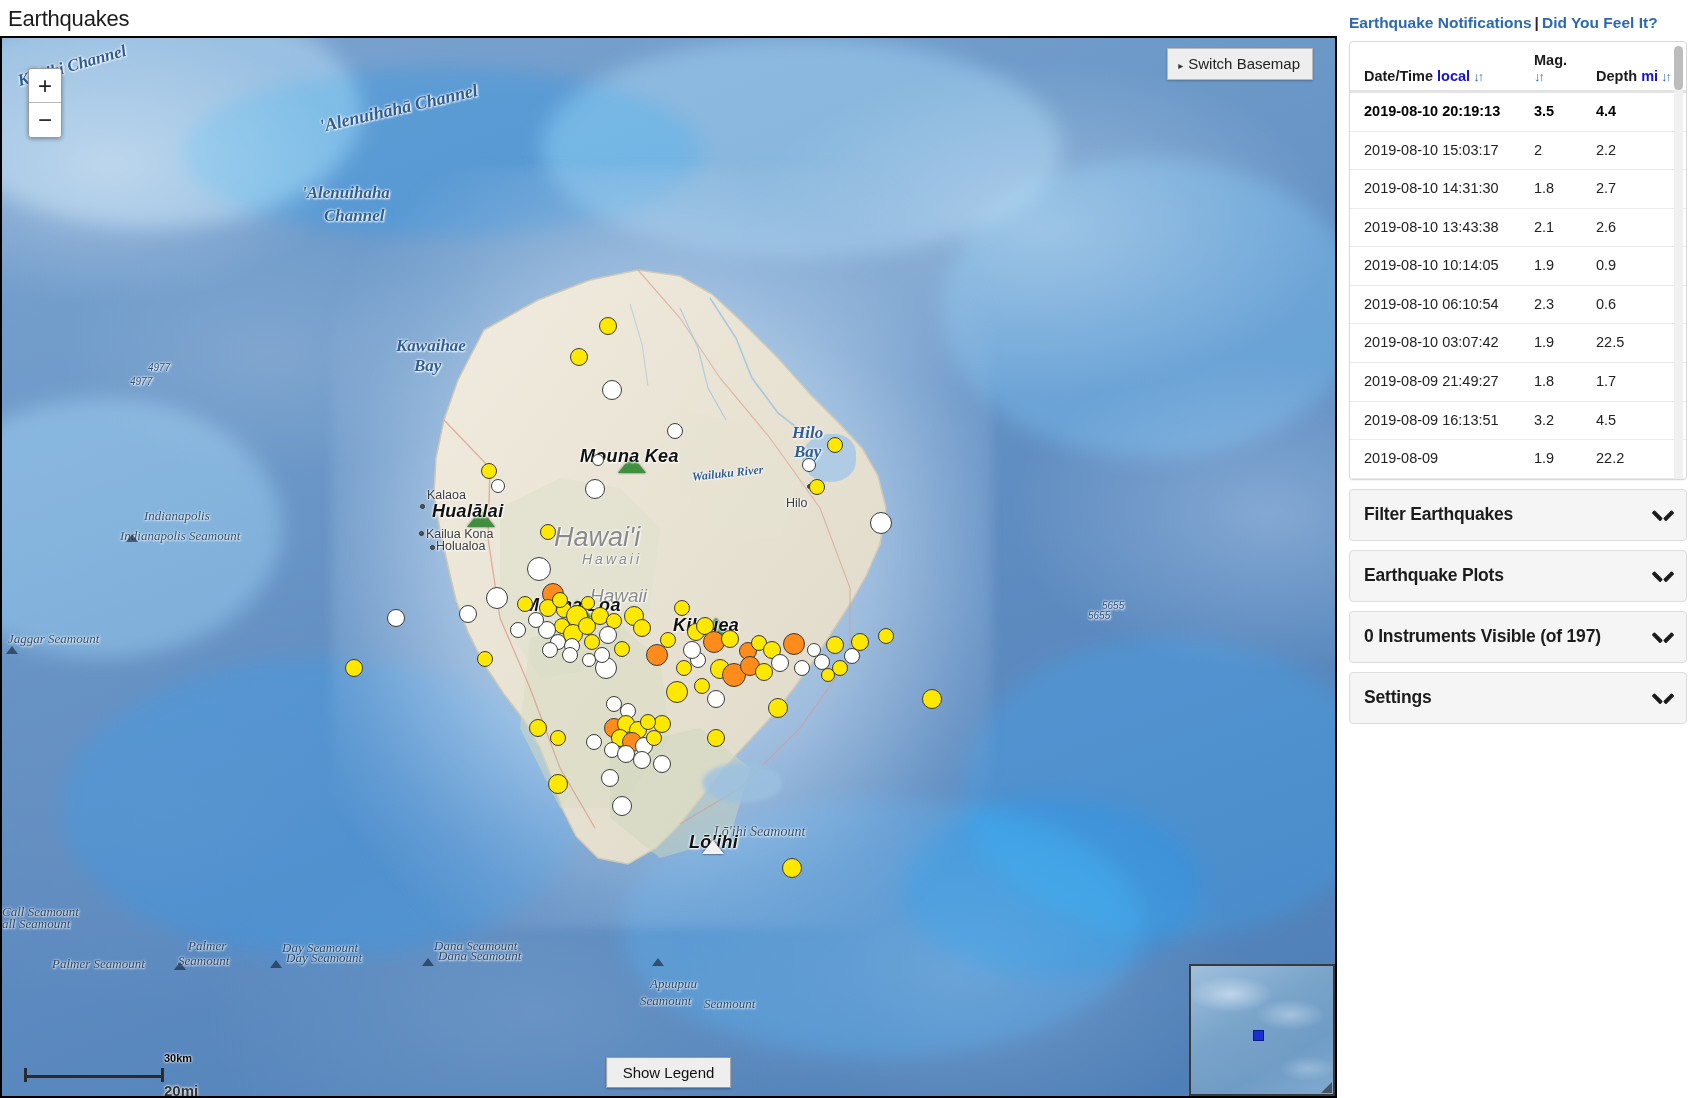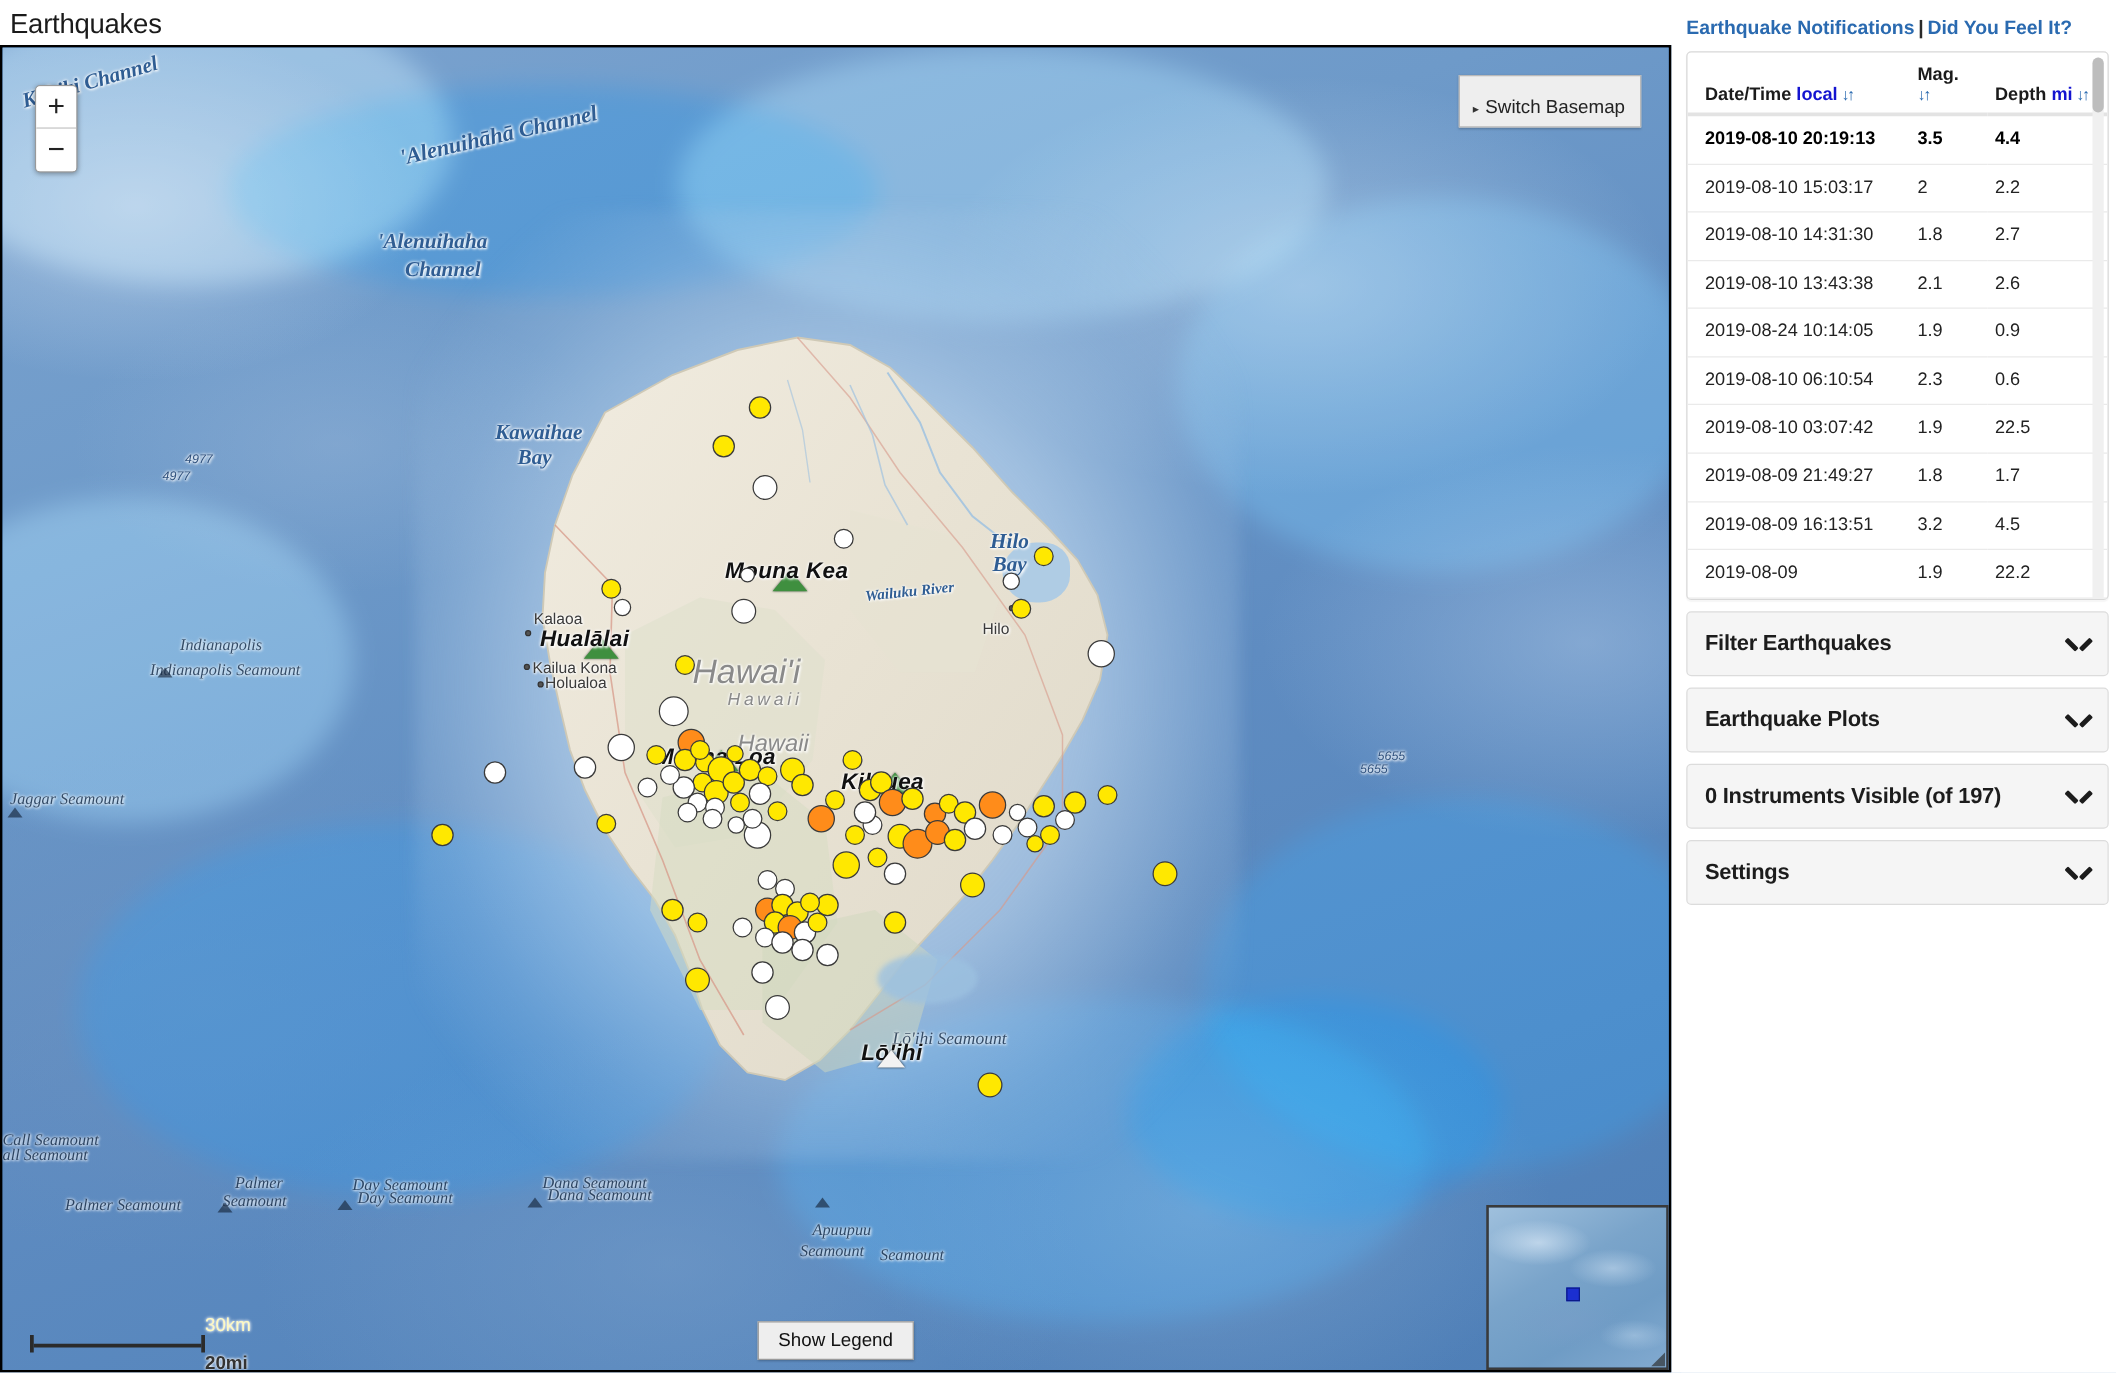--- a/index.html
+++ b/index.html
@@ -129,23 +129,23 @@
   #zoom-ctrl button {
     display: block; width: 100%; height: 34px;
     background: #fff; border: none; cursor: pointer;
     font-size: 24px; line-height: 32px; color: #222;
     font-family: "Liberation Sans", sans-serif;
   }
   #zoom-ctrl button:first-child { border-bottom: 1px solid #bbb; }
 
   
   #switch-basemap {
-    position: absolute; right: 22px; top: 22px; z-index: 40;
+    position: absolute; right: 22px; top: 10px; z-index: 40;
     background: #eeeeee; border: 1px solid #b9b9b9;
-    padding: 16px 12px 7px 10px;
+    padding: 6px 12px 7px 10px;
     font-size: 15px; color: #222; cursor: pointer;
     box-shadow: 0 1px 2px rgba(0,0,0,.25);
     font-family: "Liberation Sans", sans-serif;
   }
   #switch-basemap .caret {
     display: inline-block; margin-right: 5px; font-size: 10px; color: #333;
   }
 
   
   #show-legend {
@@ -162,21 +162,21 @@
   #scalebar .bar {
     position: relative; width: 140px; height: 14px;
     border-left: 3px solid #2b2b2b; border-right: 3px solid #2b2b2b;
   }
   #scalebar .bar:after {
     content: ""; position: absolute; left: 0; right: 0; top: 50%;
     height: 3px; background: #2b2b2b;
   }
   #scalebar .km {
     position: absolute; left: 140px; top: -16px;
-    font-size: 15px; color: #fef9c3; font-weight: 400;
+    font-size: 11px; color: #000000; font-weight: 700;
     text-shadow: 0 0 3px #fff, 0 0 2px #fff;
   }
   #scalebar .mi {
     position: absolute; left: 140px; top: 14px;
     font-size: 15px; color: #333; font-weight: 600;
     text-shadow: 0 0 3px #fff, 0 0 2px #fff;
   }
 
   
   #inset {
@@ -606,21 +606,21 @@
                   <td>2019-08-10 14:31:30</td>
                   <td class="c-mag">1.8</td>
                   <td class="c-dep">2.7</td>
                 </tr>
                 <tr>
                   <td>2019-08-10 13:43:38</td>
                   <td class="c-mag">2.1</td>
                   <td class="c-dep">2.6</td>
                 </tr>
                 <tr>
-                  <td>2019-08-24 10:14:05</td>
+                  <td>2019-08-10 10:14:05</td>
                   <td class="c-mag">1.9</td>
                   <td class="c-dep">0.9</td>
                 </tr>
                 <tr>
                   <td>2019-08-10 06:10:54</td>
                   <td class="c-mag">2.3</td>
                   <td class="c-dep">0.6</td>
                 </tr>
                 <tr>
                   <td>2019-08-10 03:07:42</td>

